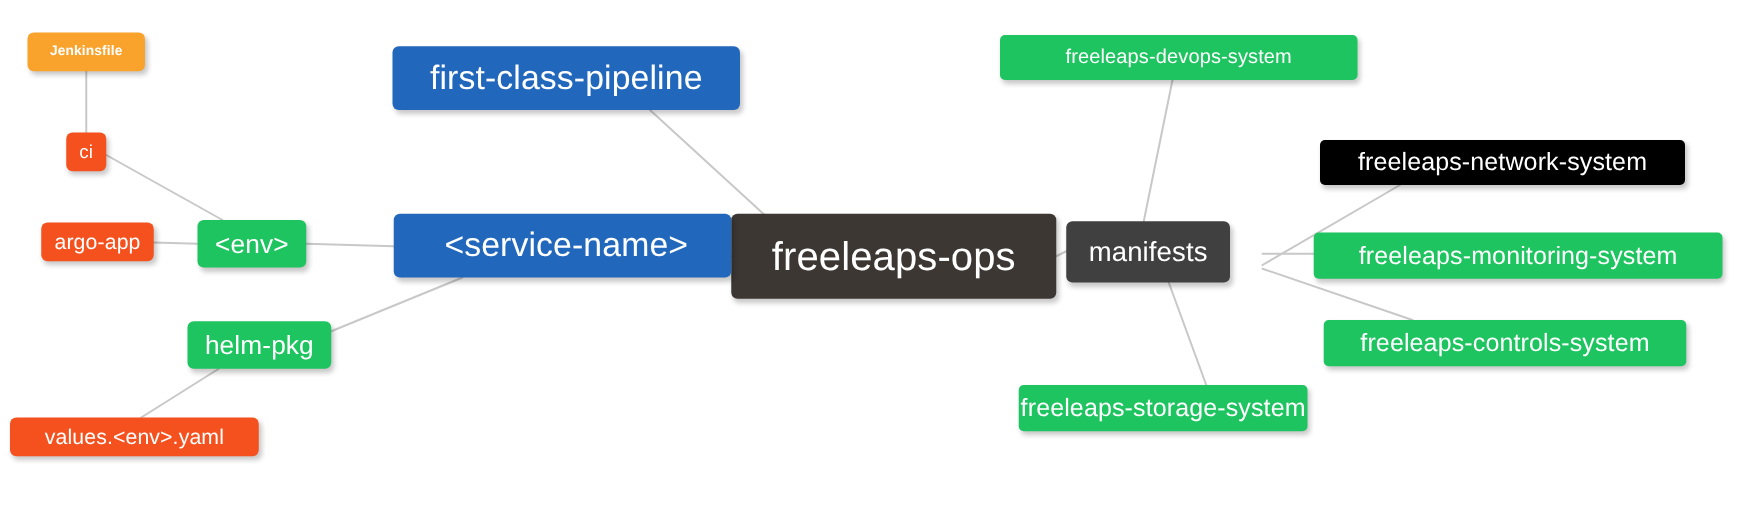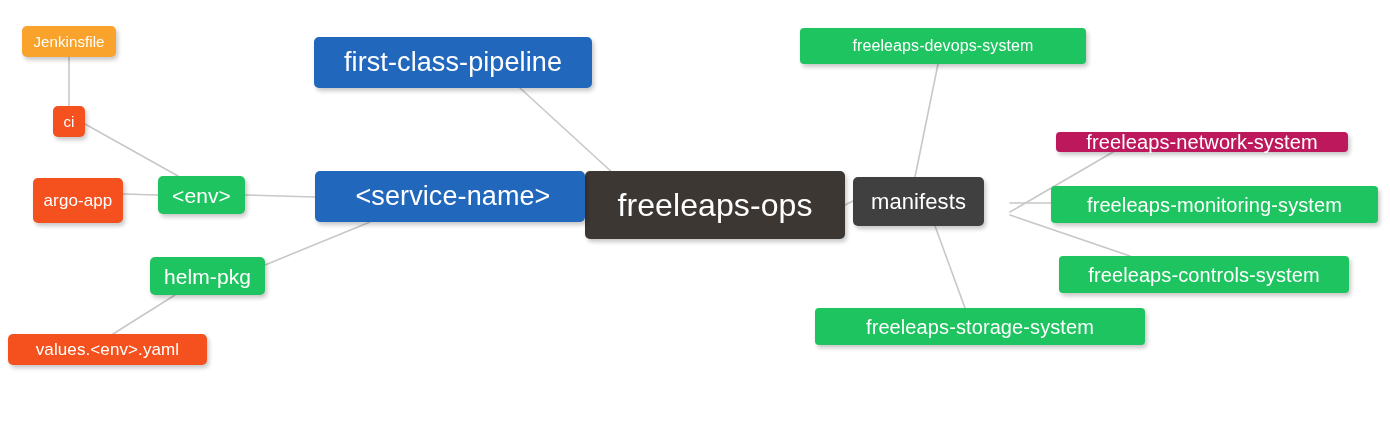--- a/index.html
+++ b/index.html
@@ -77,38 +77,38 @@
       </div>
       <div class="node" style="left: 158px; top: 176px; width: 87px; height: 38px; background: rgb(30, 196, 95); font-size: 21px; border-radius: 5px;">
         <span>&lt;env&gt;</span>
       </div>
       <div class="node" style="left: 150px; top: 257px; width: 115px; height: 38px; background: rgb(30, 196, 95); font-size: 21px; border-radius: 5px; text-align: right;">
         <span>helm-pkg</span>
       </div>
       <div class="node" style="left: 800px; top: 28px; width: 286px; height: 36px; background: rgb(30, 196, 95); font-size: 16px; border-radius: 4px;">
         <span>freeleaps-devops-system</span>
       </div>
-      <div class="node" style="left: 1056px; top: 112px; width: 292px; height: 20px; background: #be185d; font-size: 20px; border-radius: 4px; margin-top: 20px;">
+      <div class="node" style="left: 1056px; top: 112px; width: 292px; height: 36px; background: #000000; font-size: 20px; border-radius: 4px;">
         <span>freeleaps-network-system</span>
       </div>
       <div class="node" style="left: 1051px; top: 186px; width: 327px; height: 37px; background: rgb(30, 196, 95); font-size: 20px; border-radius: 4px;">
         <span>freeleaps-monitoring-system</span>
       </div>
       <div class="node" style="left: 1059px; top: 256px; width: 290px; height: 37px; background: rgb(30, 196, 95); font-size: 20px; border-radius: 4px;">
         <span>freeleaps-controls-system</span>
       </div>
-      <div class="node" style="left: 815px; top: 308px; width: 330px; height: 37px; background: rgb(30, 196, 95); font-size: 20px; border-radius: 4px;">
+      <div class="node" style="left: 815px; top: 308px; width: 231px; height: 37px; background: rgb(30, 196, 95); font-size: 20px; border-radius: 4px;">
         <span>freeleaps-storage-system</span>
       </div>
-      <div class="node" style="left: 22px; top: 26px; width: 94px; height: 31px; background: rgb(249, 163, 44); font-size: 15px; border-radius: 5px;">
+      <div class="node" style="left: 22px; top: 26px; width: 94px; height: 31px; background: rgb(249, 163, 44); font-size: 11px; border-radius: 5px; font-weight: bold;">
         <span>Jenkinsfile</span>
       </div>
       <div class="node" style="left: 53px; top: 106px; width: 32px; height: 31px; background: rgb(244, 81, 30); font-size: 15px; border-radius: 5px;">
         <span>ci</span>
       </div>
-      <div class="node" style="left: 33px; top: 178px; width: 90px; height: 45px; background: rgb(244, 81, 30); font-size: 17px; border-radius: 5px;">
+      <div class="node" style="left: 33px; top: 178px; width: 90px; height: 31px; background: rgb(244, 81, 30); font-size: 17px; border-radius: 5px;">
         <span>argo-app</span>
       </div>
       <div class="node" style="left: 8px; top: 334px; width: 199px; height: 31px; background: rgb(244, 81, 30); font-size: 17px; border-radius: 5px;">
         <span>values.&lt;env&gt;.yaml</span>
       </div>
     </div>
 </div>
 
 </body></html>

